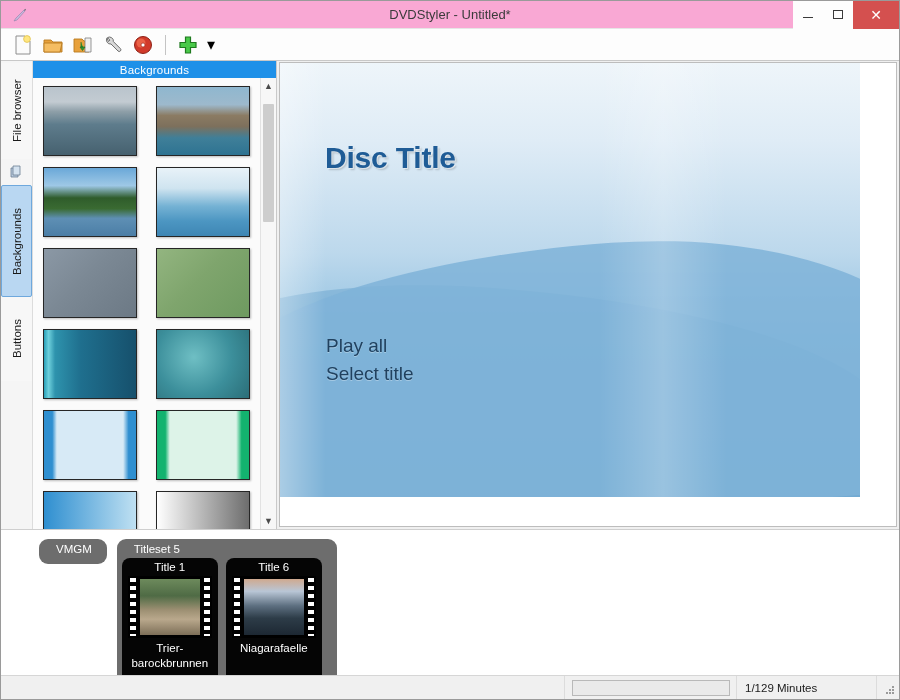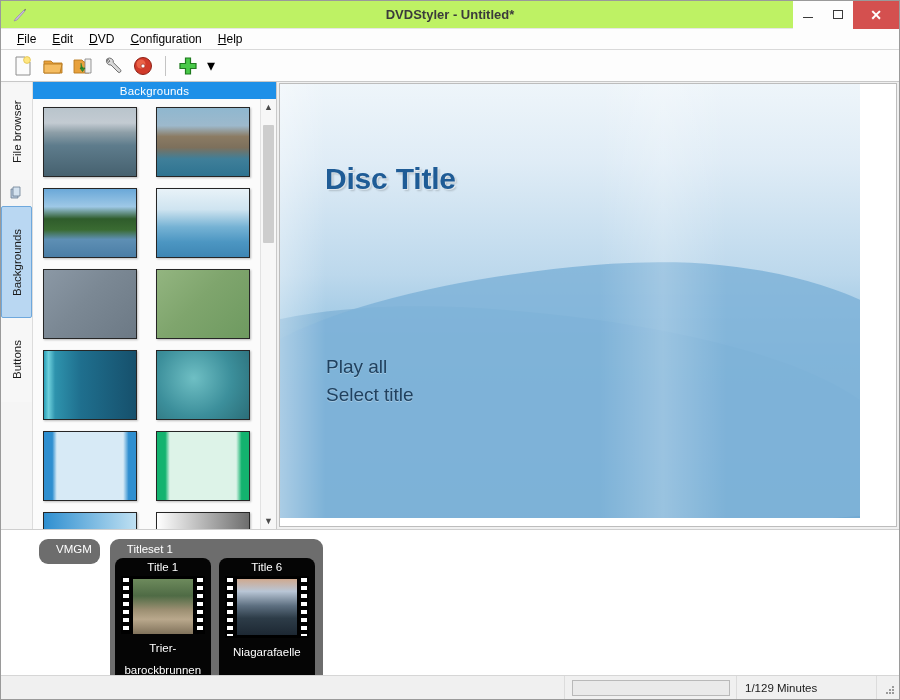--- a/index.html
+++ b/index.html
@@ -14,25 +14,24 @@
     position: relative;
     width: 900px; height: 700px;
     background: #f0f0f0;
     border: 1px solid #9a9a9a;
     display: flex; flex-direction: column;
   }
 
   
   .titlebar {
     height: 28px; flex: 0 0 28px;
-    background: #bef264;
+    background: #f9a8d4;
     display: flex; align-items: center;
     position: relative;
     border-bottom: 1px solid #e6e6e6;
-    font-weight: bold;
   }
   .app-icon {
     width: 26px; height: 26px; margin-left: 6px;
     position: relative; flex: 0 0 26px;
   }
   .app-icon .brush {
     position: absolute; left: 5px; top: 5px;
     width: 16px; height: 16px;
   }
   .title-text {
@@ -230,21 +229,21 @@
     height: 146px; flex: 0 0 146px;
     background: #ffffff;
     border-top: 1px solid #cfcfcf;
     padding: 9px 0 0 38px;
     display: flex; align-items: flex-start; gap: 10px;
     overflow: hidden;
   }
   .group {
     background: #6d6d6d;
     border-radius: 9px;
-    padding: 2px 8px 6px 5px;
+    padding: 2px 15px 6px 5px;
     display: flex; flex-direction: column;
   }
   .group-label {
     font-size: 11.5px; color: #ffffff;
     padding: 2px 0 3px 12px;
   }
   .group-items { display: flex; gap: 8px; }
   .cell {
     width: 96px;
     border-radius: 8px;
@@ -255,21 +254,21 @@
   .cell.title-cell { background: #050505; height: 127px; }
   .cell-title {
     font-size: 11.5px; color: #ffffff; margin: 1px 0 3px 0; text-align:center;
   }
   .cell-thumb {
     width: 84px; height: 62px; position: relative; overflow: hidden;
   }
   .cell-thumb.selected { outline: 2px solid #1b3df0; outline-offset: -1px; }
   .cell-caption {
     font-size: 11.5px; color: #ffffff; text-align: center;
-    margin-top: 3px; line-height: 22px; word-break: break-word;
+    margin-top: 3px; line-height: 15px; word-break: break-word;
   }
   
   .mini-menu1 {
     width:100%;height:100%;
     background: linear-gradient(#eaf3fa 0%, #cfe3f1 30%, #8cbde0 62%, #6ba4cc 100%);
     position:relative;
   }
   .mini-menu1 .m-wave {
     position:absolute; left:-15%; top:45%; width:130%; height:60%;
     background:#79aed3; border-radius:55% 45% 0 0 / 45% 55% 0 0;
@@ -341,27 +340,20 @@
       <div class="win-btn min">
           <span></span>
         </div>
       <div class="win-btn max">
           <span></span>
         </div>
       <div class="win-btn close">✕</div>
     </div>
   </div>
 
-  <div class="menubar">
-    <div class="menu-item"><u>F</u>ile</div>
-    <div class="menu-item"><u>E</u>dit</div>
-    <div class="menu-item"><u>D</u>VD</div>
-    <div class="menu-item"><u>C</u>onfiguration</div>
-    <div class="menu-item"><u>H</u>elp</div>
-  </div>
 
   <div class="toolbar">
     <div class="tb-btn">
       <svg width="22" height="22" viewBox="0 0 22 22">
         <path d="M4 2 h9 l5 5 v13 h-14 z" fill="#fbfbfb" stroke="#8e8e8e" stroke-width="1"></path>
         <path d="M13 2 v5 h5" fill="#e9e9e9" stroke="#8e8e8e" stroke-width="1"></path>
         <circle cx="15" cy="5" r="3.4" fill="#ffe680" stroke="#e0c24c" stroke-width=".8"></circle>
       </svg>
     </div>
     <div class="tb-btn">
@@ -450,21 +442,21 @@
         <div class="menu-entry entry-select">Select title</div>
       </div>
     </div>
   </div>
 
   <div class="timeline" id="timeline">
       <div class="group">
         <div class="group-label">VMGM</div>
       </div>
       <div class="group">
-        <div class="group-label">Titleset 1</div>
+        <div class="group-label">Titleset 5</div>
         <div class="group-items">
           <div class="cell title-cell">
             <div class="cell-title">Title 1</div>
             <div class="cell-thumb">
               <div class="film">
                 <div class="perf l"></div>
                 <div class="perf r"></div>
                 <div class="shot" style="background:linear-gradient(#6d8a5c 0%, #4f6b45 30%, #9c8f72 55%, #b9a88c 72%, #7d6f58 100%)"></div>
               </div>
             </div>

